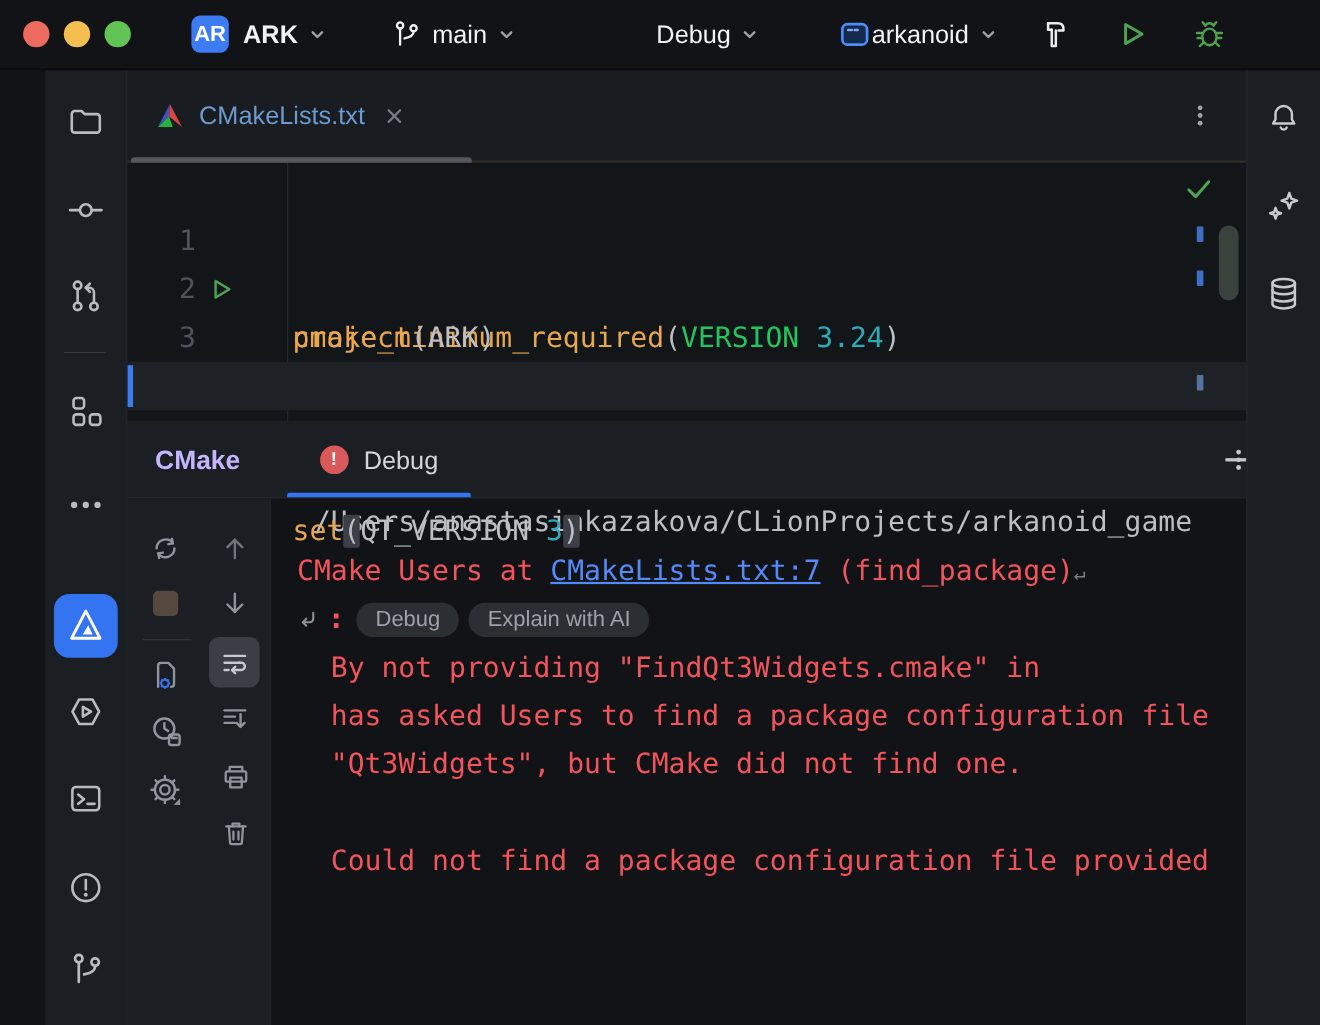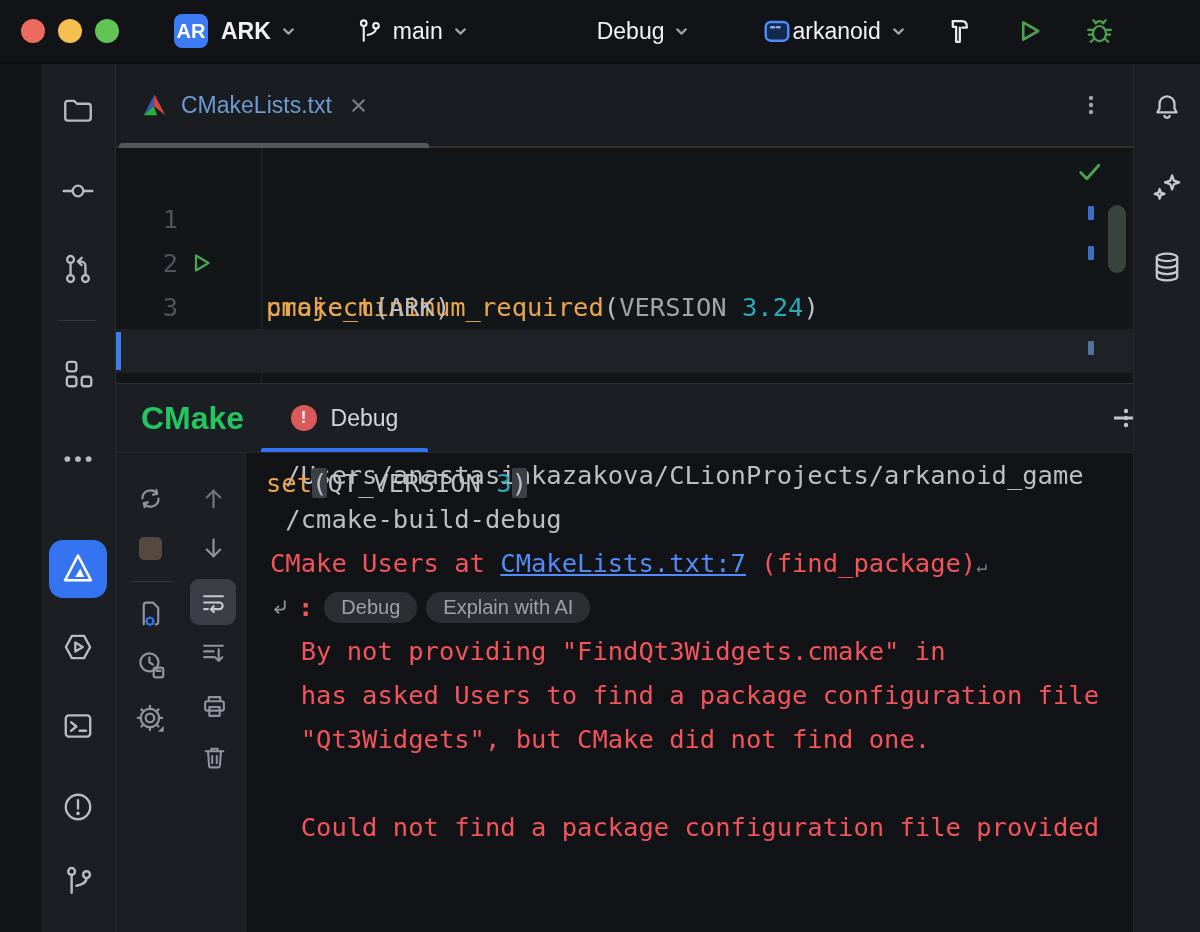--- a/index.html
+++ b/index.html
@@ -43,34 +43,34 @@
   
   .editor { height:235px; flex:0 0 235px; background:#131619; position:relative; padding-top:5px;
     font-family:"DejaVu Sans Mono",monospace; font-size:25.5px; }
   .editor::before { content:""; position:absolute; left:145px; top:0; bottom:0; width:1px; background:#26282e; }
   .eline { height:44px; line-height:44px; position:relative; white-space:pre; }
   .eline.current { background:#1e2126; }
   .num { position:absolute; left:0; width:62px; text-align:right; color:#4e535c; }
   .current .num { color:#767c87; }
   .code { position:absolute; left:150px; }
   .tk-cmd { color:#e8a64e; }
-  .tk-kw { color:#a3a3a3; }
+  .tk-kw { color:#22c55e; }
   .tk-num { color:#2aacb8; }
   .tk-plain { color:#bdbec4; }
   .ph { background:#3c4046; border-radius:2px; color:#bdbec4; }
   .run-gutter { position:absolute; left:72px; top:9px; color:#4ca654; }
   .caret-bar { position:absolute; left:0; top:3px; width:5px; height:38px; background:#3f7ceb; }
   .ed-check { position:absolute; right:30px; top:10px; color:#4ca654; }
   .ed-mark { position:absolute; right:39px; width:6px; border-radius:1px; background:#3d6fc4; }
   .ed-thumb { position:absolute; right:7px; top:57px; width:18px; height:68px; border-radius:9px; background:#39423d; }
 
   
   .toolwindow { flex:1; display:flex; flex-direction:column; border-top:1px solid #2c2f34; min-height:0; }
   .tw-header { height:69px; flex:0 0 69px; background:#1b1e23; border-bottom:1px solid #26282e; position:relative; }
-  .tw-title { position:absolute; left:25px; top:0; line-height:69px; color:#22c55e; font-size:32px; font-weight:bold; }
+  .tw-title { position:absolute; left:25px; top:0; line-height:69px; color:#c4b5fd; font-size:24px; font-weight:bold; }
   .tw-tab { position:absolute; left:145px; top:0; bottom:0; width:167px; display:flex;
     align-items:center; justify-content:center; gap:14px; }
   .tw-tab-label { color:#d4d6da; font-size:23px; }
   .err-badge { width:26px; height:26px; border-radius:50%; background:#da5a5c; color:#fff;
     font-size:17px; font-weight:bold; display:flex; align-items:center; justify-content:center; }
   .tw-underline { position:absolute; left:145px; bottom:0; width:167px; height:4px;
     background:#3574f0; border-radius:2px 2px 0 0; }
   .tw-kebab { position:absolute; left:1022px; top:50%; transform:translate(-100%,-50%); color:#c2c5ca; }
   .tw-min { position:absolute; left:998px; top:50%; transform:translateY(-50%); width:28px; height:3px; background:#c2c5ca; }
 
@@ -408,21 +408,20 @@
                   <path d="M4.5 7h17"></path>
                   <path d="M10 7V4.5h6V7"></path>
                   <path d="M6.8 7l1 14a1.6 1.6 0 0 0 1.6 1.5h7.2a1.6 1.6 0 0 0 1.6-1.5l1-14"></path>
                   <path d="M10.8 11.5v7M15.2 11.5v7"></path>
                 </svg>
             </span>
           </div>
 
           <div class="console">
             <div class="cline"> /Users/anastasiakazakova/CLionProjects/arkanoid_game</div>
-            <div class="cline"> /cmake-build-debug</div>
             <div class="cline"><span class="red">CMake Users at </span><span class="lnk">CMakeLists.txt:7</span><span class="red"> (find_package)</span><span class="wrapmark">↵</span></div>
             <div class="ai-row">
               <span class="ai-arrow">
                 <svg width="19" height="19" viewBox="0 0 18 18" fill="none" stroke="currentColor" stroke-width="1.8" stroke-linecap="round" stroke-linejoin="round">
                     <path d="M14 3v5a3 3 0 0 1-3 3H5"></path>
                     <path d="M8 8l-3 3 3 3"></path>
                   </svg>
               </span>
               <span class="ai-colon">:</span>
               <span class="pill">Debug</span>

